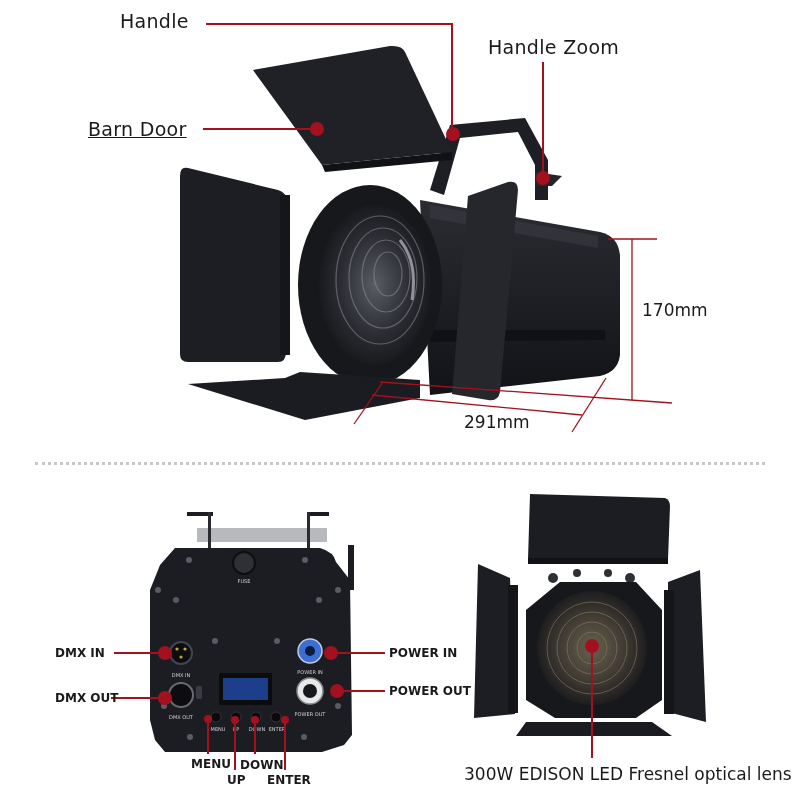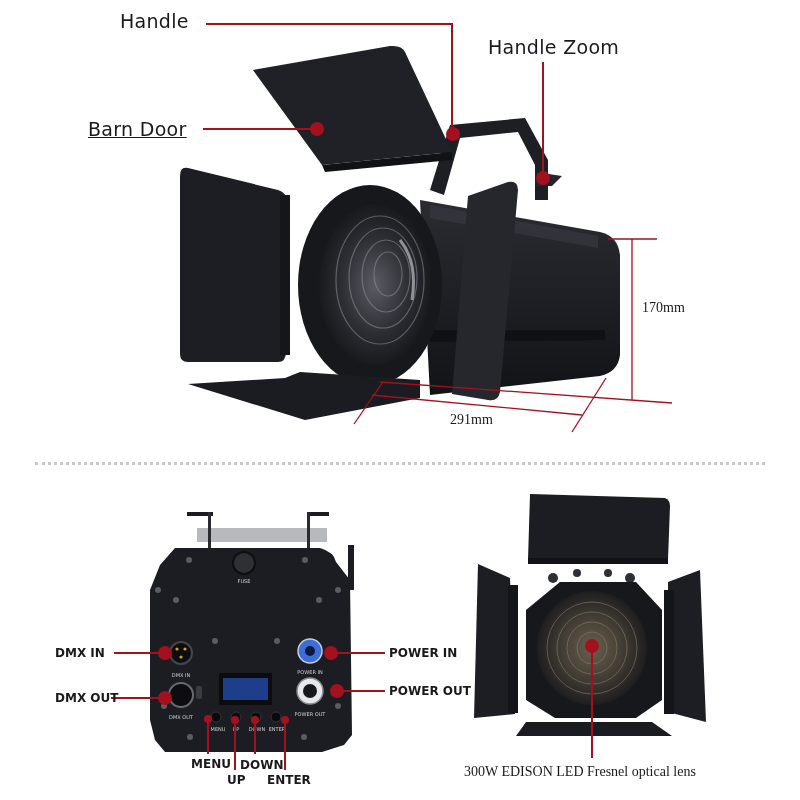--- a/index.html
+++ b/index.html
@@ -1,20 +1,20 @@
 <!DOCTYPE html>
 <html><head>
 <meta charset="utf-8">
 <style>
   html,body{margin:0;padding:0;background:#ffffff;}
   body{width:800px;height:800px;position:relative;overflow:hidden;font-family:"DejaVu Sans","Liberation Sans",sans-serif;color:#1a1a1a;}
   .layer{position:absolute;left:0;top:0;width:800px;height:800px;}
   .label{position:absolute;white-space:nowrap;color:#1a1a1a;}
   .lg{font-size:19px;letter-spacing:0.3px;}
-  .md{font-size:14px;font-family:Liberation Serif, serif;}
+  .md{font-size:17px;}
   .sm{font-size:12px;font-weight:bold;}
   .divider{position:absolute;left:35px;top:462px;width:730px;height:0;border-top:3px dotted #c8c8c8;}
 </style>
 </head>
 <body>
 
 <svg class="layer" viewBox="0 0 800 800" width="800" height="800">
   <defs>
     <radialGradient id="lensG" cx="50%" cy="50%" r="55%">
       <stop offset="0%" stop-color="#5a5c63"></stop>
@@ -83,21 +83,21 @@
     <line x1="372" y1="395" x2="582" y2="415"></line>
     <line x1="383" y1="382" x2="354" y2="424"></line>
     <line x1="606" y1="378" x2="572" y2="432"></line>
   </g>
 </svg>
 
 <div class="label lg" style="left:120px;top:10px;">Handle</div>
 <div class="label lg" style="left:488px;top:36px;">Handle Zoom</div>
 <div class="label lg" style="left:88px;top:118px;text-decoration:underline;">Barn Door</div>
 <div class="label md" style="left:642px;top:300px;">170mm</div>
-<div class="label md" style="left:450px;top:412px;">291mm</div>
+<div class="label md" style="left:464px;top:412px;">291mm</div>
 
 <div class="divider"></div>
 
 <svg class="layer" viewBox="0 0 800 800" width="800" height="800">
 
   <g>
     <rect x="197" y="528" width="130" height="14" fill="#b8b9bd"></rect>
     <rect x="187" y="512" width="26" height="4" fill="#1c1d22"></rect>
     <rect x="208" y="512" width="3" height="38" fill="#2a2b31"></rect>
     <rect x="307" y="512" width="22" height="4" fill="#1c1d22"></rect>

